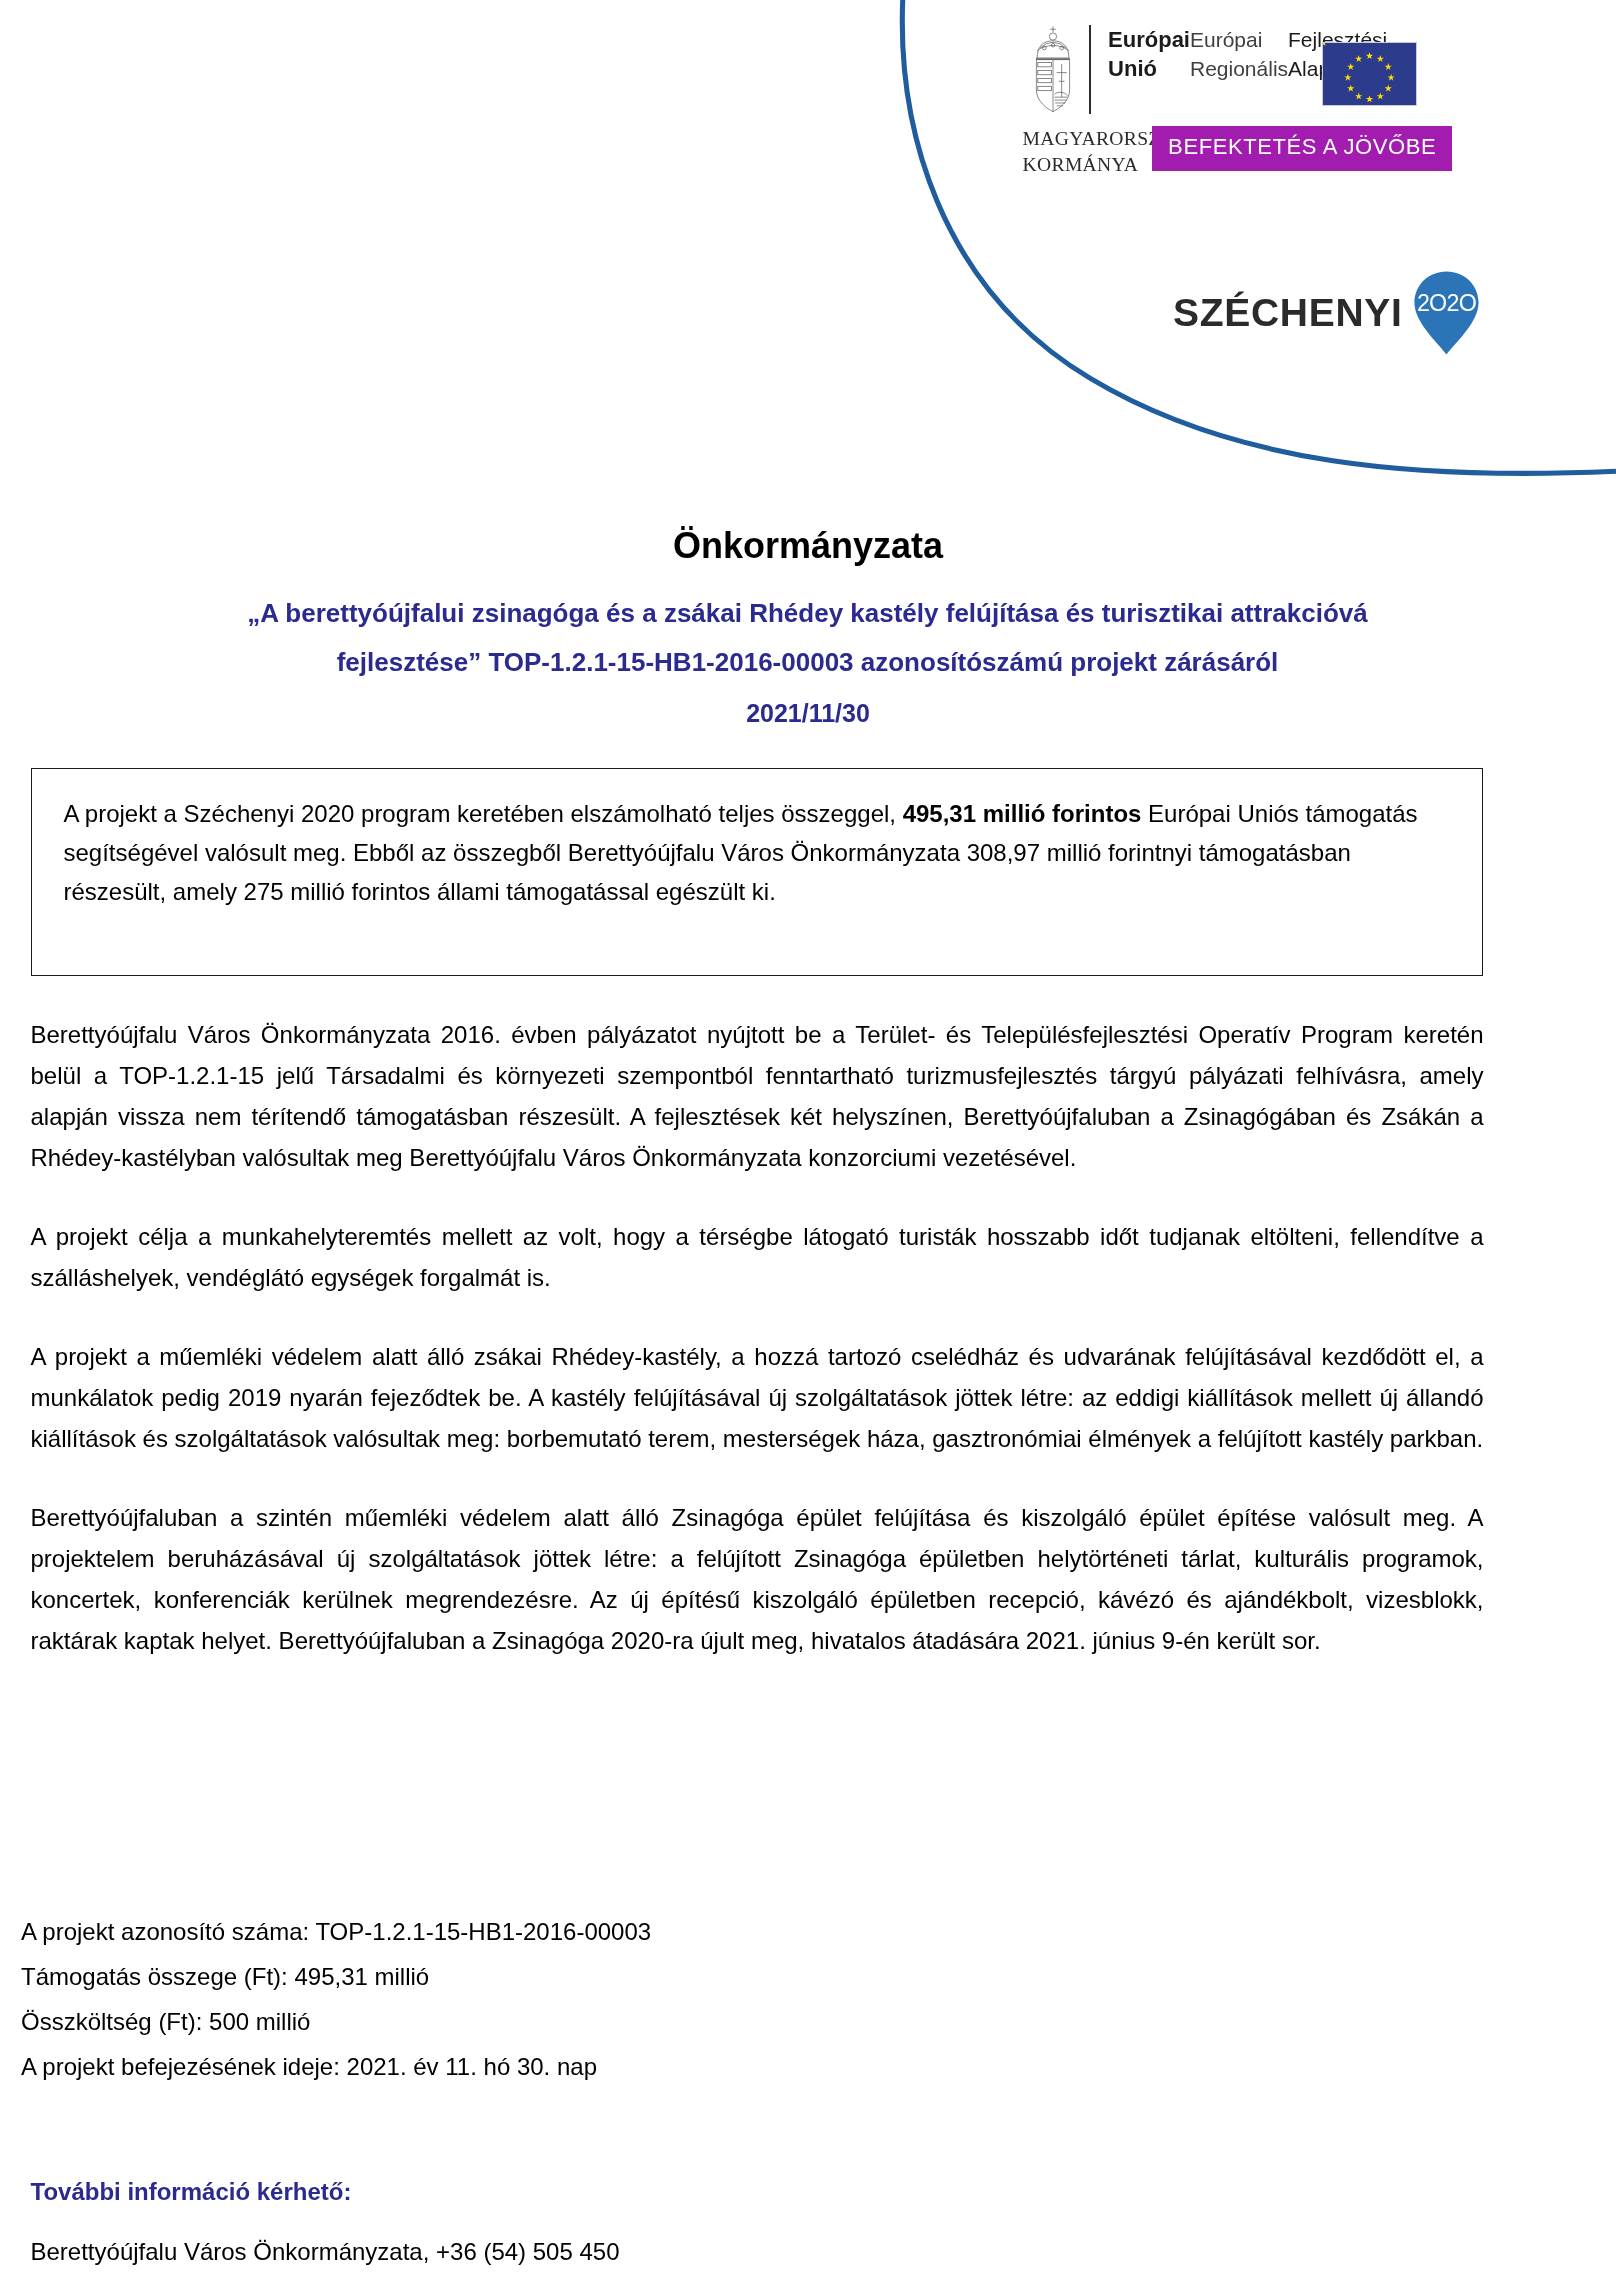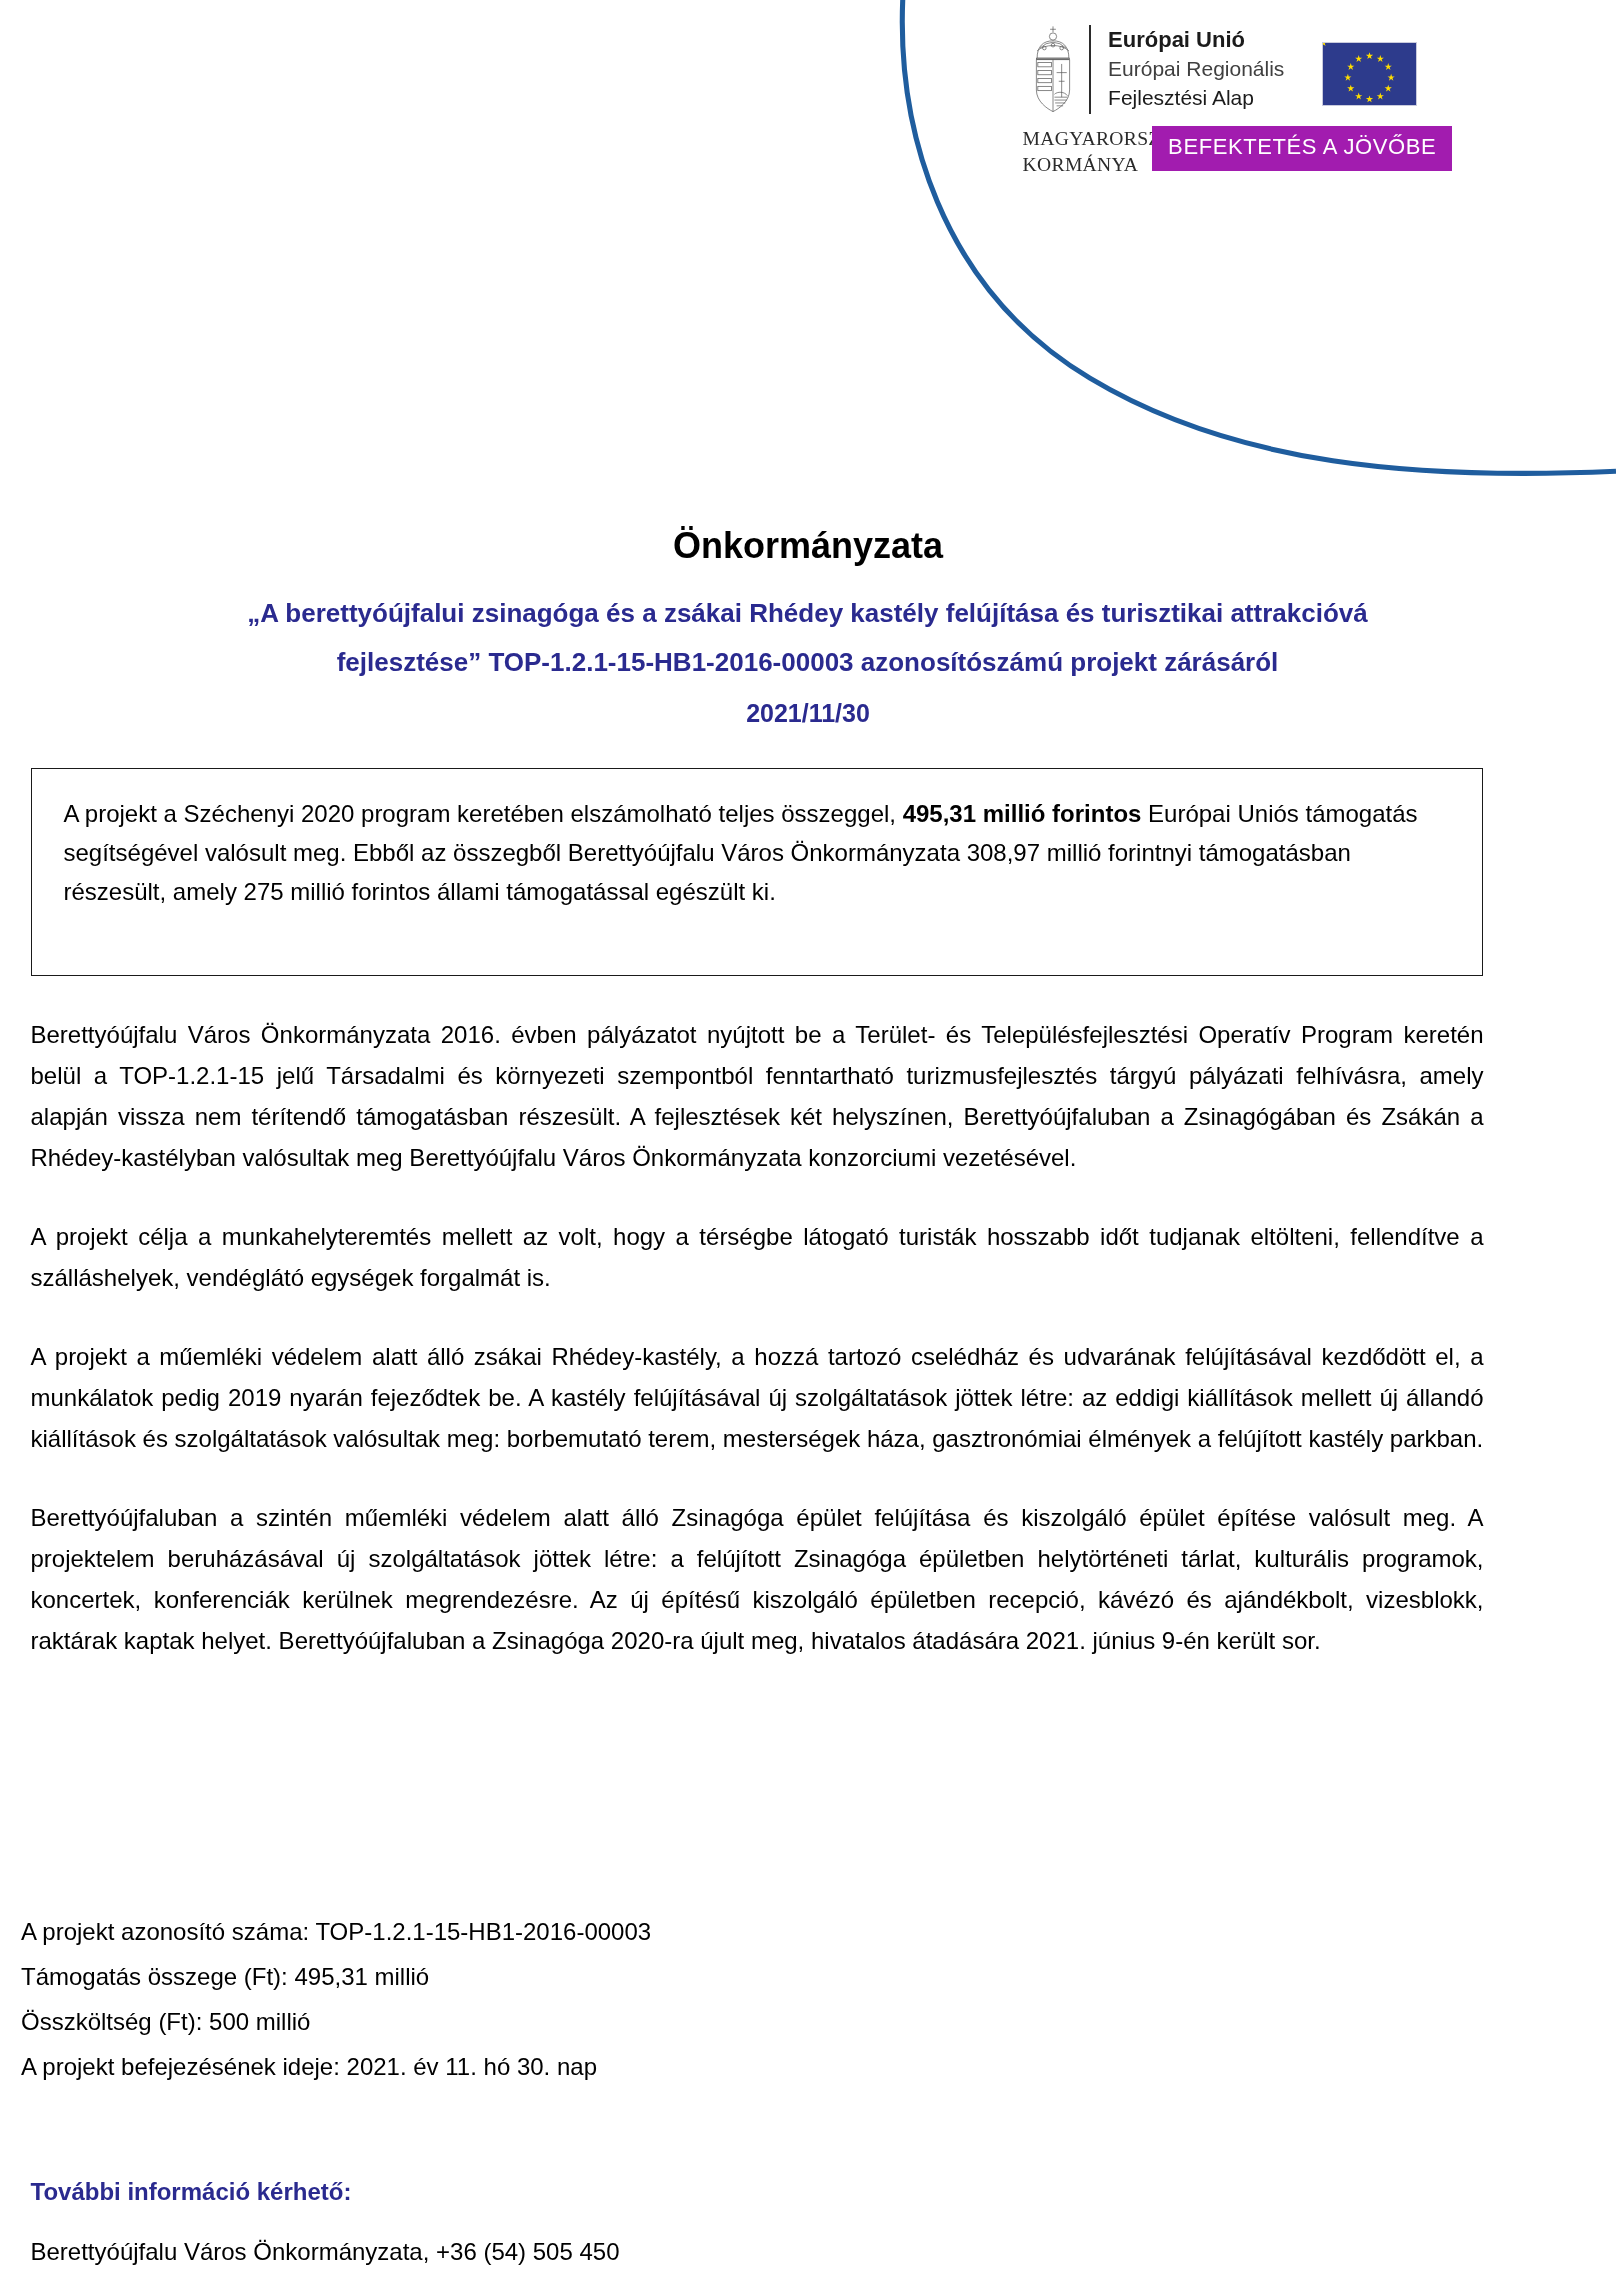--- a/index.html
+++ b/index.html
@@ -20,21 +20,21 @@
     position:absolute;left:1027px;top:22px;
     display:flex;flex-direction:column;gap:0px;
   }
   #eu-row{display:flex;align-items:flex-start;height:98px;}
 
   .coat-of-arms{width:52px;height:94px;position:relative;flex:none;margin-right:10.2px;}
   .coat-of-arms svg{width:52px;height:94px;display:block;}
 
   #eu-divider{width:1.5px;background:#2b2b2b;height:89px;margin-right:17.4px;margin-top:2.9px;}
 
-  #eu-text{display:flex;flex-direction:column;justify-content:flex-start;
+  #eu-text{display:flex;flex-direction:row;justify-content:flex-start;
            width:205px;padding-top:2.9px;}
   #eu-text .l1{font-size:22px;font-weight:bold;color:#1b1b1b;line-height:29px;letter-spacing:0px;}
   #eu-text .l2{font-size:21px;font-weight:normal;color:#404040;line-height:29px;}
   #eu-text .l3{font-size:21px;font-weight:normal;color:#1b1b1b;line-height:29px;}
 
   #eu-flag{width:93px;height:62px;background:#2d3b8c;position:relative;margin-left:8.7px;margin-top:20.3px;
            border:0.7px solid #c9cbdd;flex:none;}
   #eu-flag svg{position:absolute;left:0;top:0;width:93px;height:62px;}
 
   #gov-row{display:flex;align-items:flex-start;margin-top:5.8px;}
@@ -167,20 +167,29 @@
 
     <div id="gov-row">
       <div id="gov-text">
         <div>MAGYARORSZÁG</div>
         <div>KORMÁNYA</div>
       </div>
       <div id="invest-badge">BEFEKTETÉS A JÖVŐBE</div>
     </div>
   </div>
 
+  <div id="szechenyi">
+    <div class="word">SZÉCHENYI</div>
+    <div id="pin">
+      <svg viewBox="0 0 92 118">
+        <path d="M46 2 C21 2 2 21 2 45 C2 72 34 100 46 116 C58 100 90 72 90 45 C90 21 71 2 46 2 Z" fill="#2b74b8"></path>
+        <text x="46" y="56" text-anchor="middle" font-family="Liberation Sans, sans-serif" font-size="32" fill="#ffffff" letter-spacing="-1">2O2O</text>
+      </svg>
+    </div>
+  </div>
 </div>
 
 <div id="title-main">Önkormányzata</div>
 
 <div id="title-sub">
   <span>„A berettyóújfalui zsinagóga és a zsákai Rhédey kastély felújítása és turisztikai attrakcióvá</span>
   <span>fejlesztése” TOP-1.2.1-15-HB1-2016-00003 azonosítószámú projekt zárásáról</span>
 </div>
 
 <div id="title-date">2021/11/30</div>

